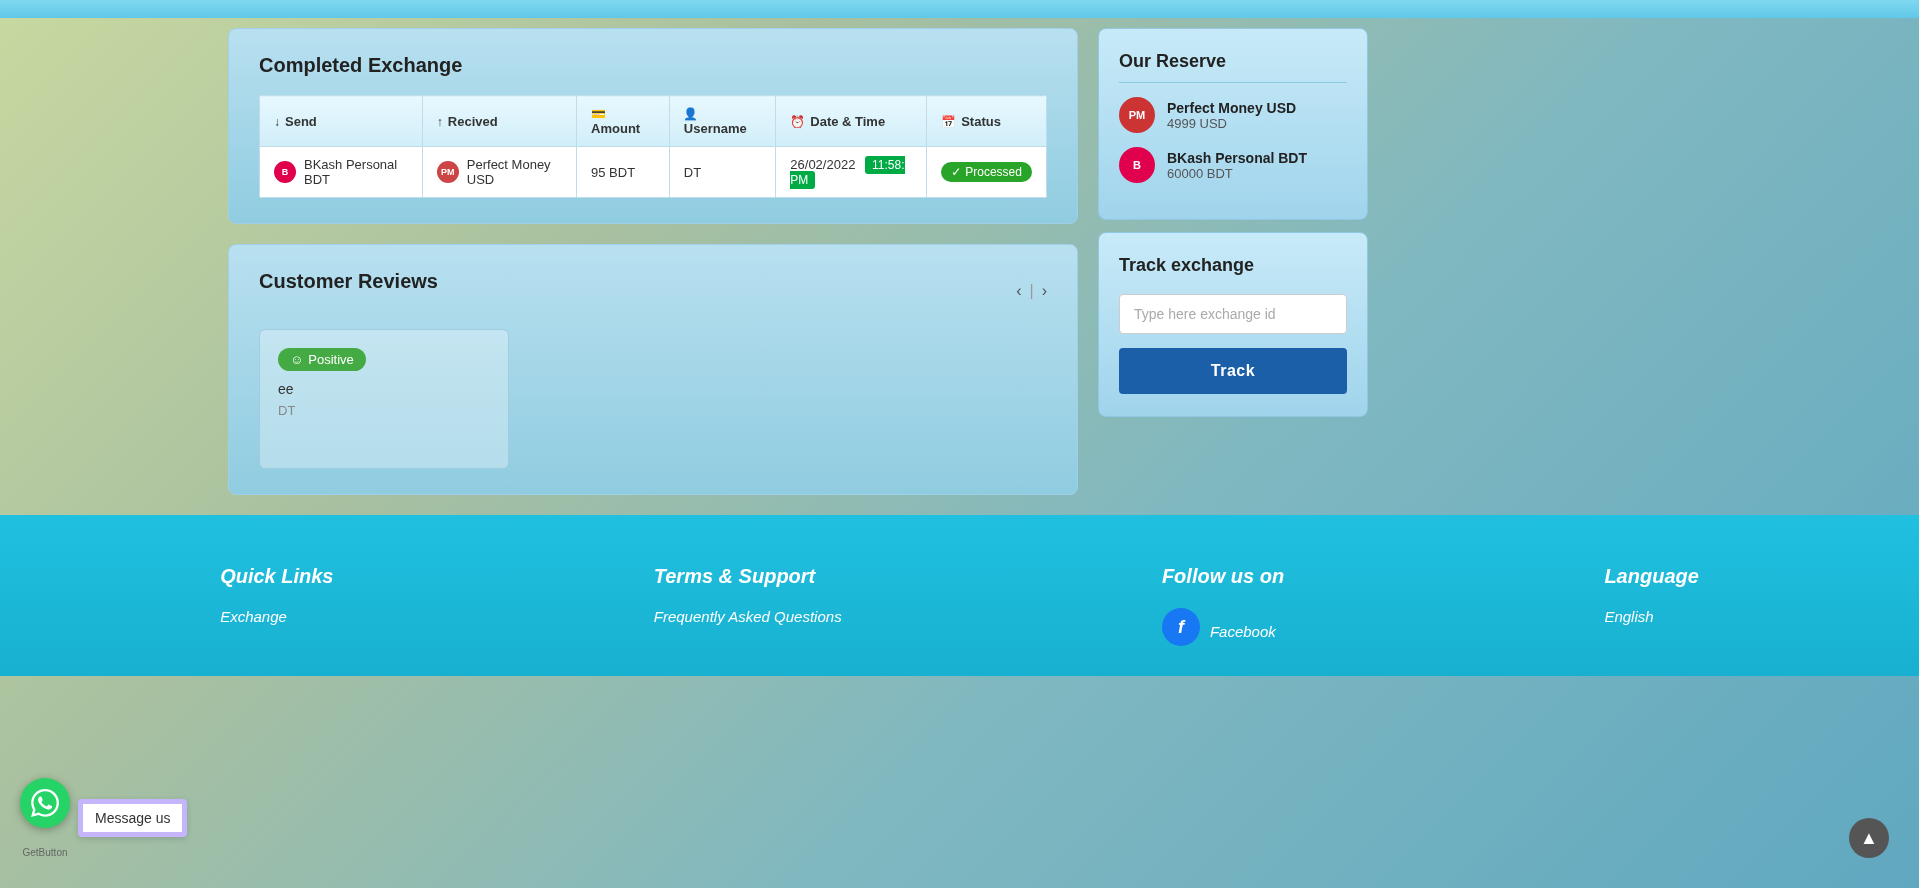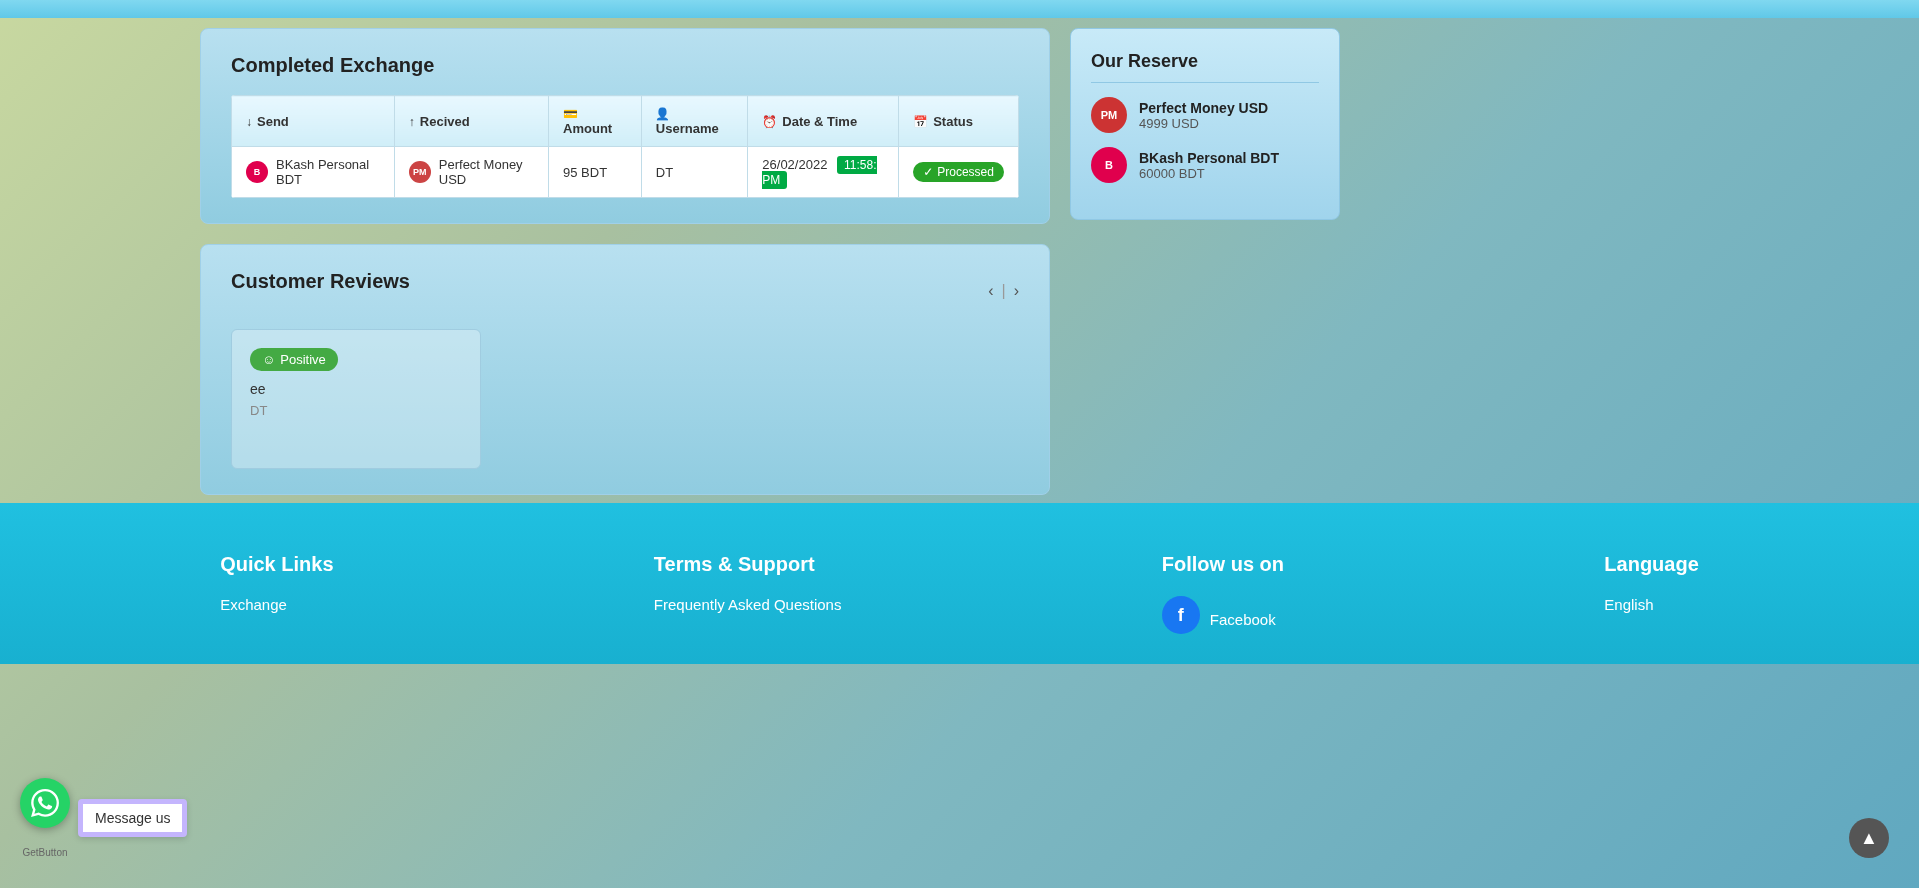--- a/index.html
+++ b/index.html
@@ -5,22 +5,23 @@
     * { box-sizing: border-box; margin: 0; padding: 0; }
     body {
       font-family: Arial, sans-serif;
       background: linear-gradient(135deg, #c8d8a0 0%, #a8c0a0 30%, #80b8c0 60%, #60a8c0 100%);
       min-height: 888px;
     }
 
     .main-content {
       display: flex;
       gap: 20px;
-      padding: 10px 20px 8px 200px;
+      padding: 10px 20px 20px 200px;
       flex: 1;
+      margin-left: 28px;
     }
 
     .left-section {
       flex: 1;
       display: flex;
       flex-direction: column;
       gap: 20px;
       max-width: 850px;
     }
 
@@ -301,20 +302,21 @@
       font-weight: 600;
       cursor: pointer;
       letter-spacing: 0.5px;
     }
 
     
     .footer {
       background: linear-gradient(180deg, #20c0e0 0%, #18b0d0 100%);
       padding: 50px 0 30px 0;
       margin-top: 0;
+      font-style: italic;
     }
 
     .footer-inner {
       display: flex;
       justify-content: space-around;
       padding: 0 60px;
       max-width: 1919px;
     }
 
     .footer-col-title {
@@ -512,20 +514,25 @@
       </div>
       <div class="reserve-item">
         <span class="reserve-icon-bkash">B</span>
         <div>
           <div class="reserve-info-name">BKash Personal BDT</div>
           <div class="reserve-info-amount">60000 BDT</div>
         </div>
       </div>
     </div>
 
+    <div class="track-box">
+      <div class="track-title">Track exchange</div>
+      <input class="track-input" type="text" placeholder="Type here exchange id" style="">
+      <button class="track-button">Track</button>
+    </div>
 
   </div>
 </div>
 
 <div class="footer">
   <div class="footer-inner">
     <div class="footer-col">
       <div class="footer-col-title">Quick Links</div>
       <a class="footer-link">Exchange</a>
     </div>

